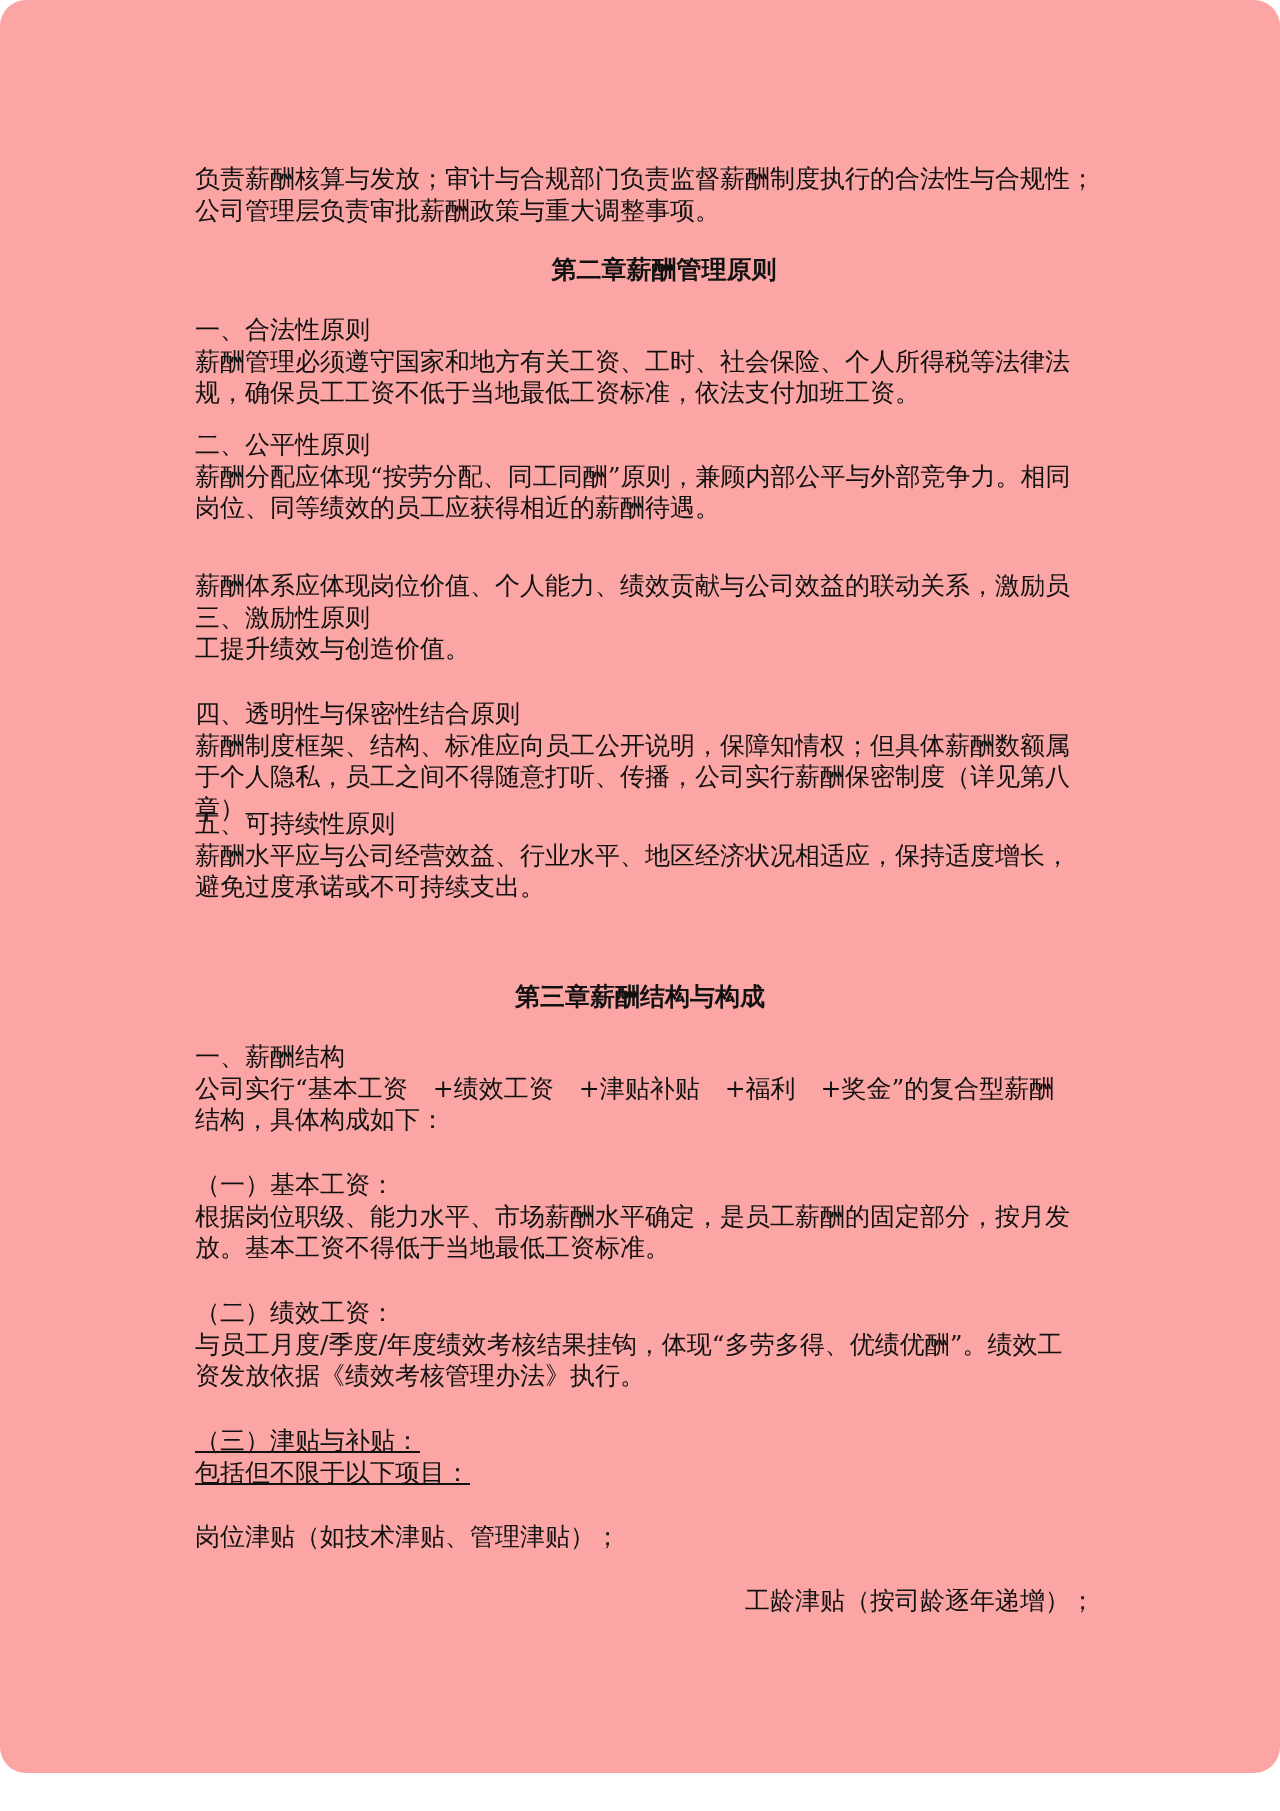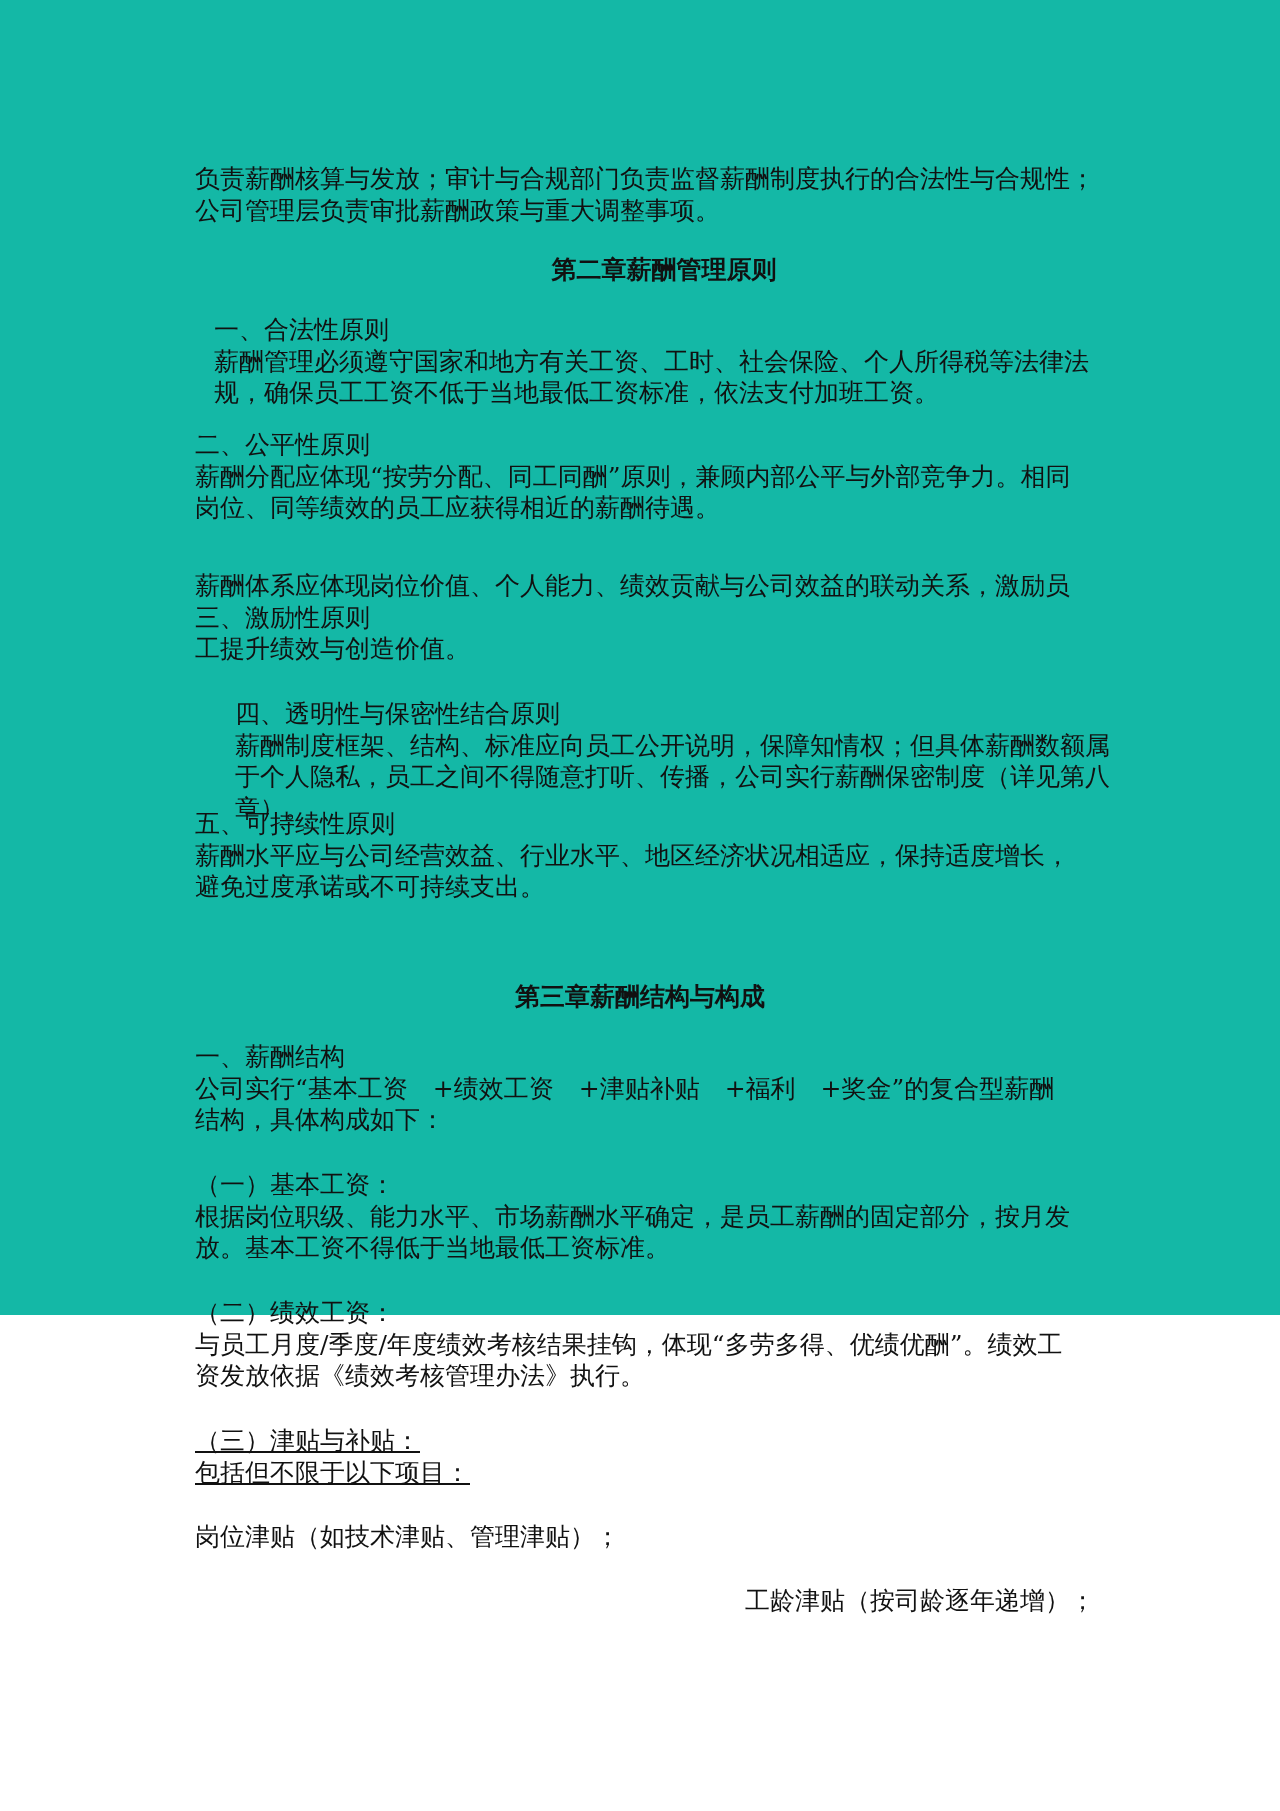--- a/index.html
+++ b/index.html
@@ -1,54 +1,54 @@
 <!DOCTYPE html>
 <html><head>
 <meta charset="utf-8">
 <style>
   html, body { margin: 0; padding: 0; background: #ffffff; }
   body { width: 1280px; height: 1811px; position: relative; overflow: hidden;
          font-family: "DejaVu Serif", "Liberation Serif", serif; color: #111; }
-  .page { position: absolute; left: 0; top: 0; width: 1280px; height: 1315px; background: #14b8a6; }
+  .page { position: absolute; left: 0; top: 0; width: 1280px; height: 1773px; background: #fca5a5; border-radius: 26px; }
   .blk { position: absolute; left: 195px; width: 900px; font-size: 25px; line-height: 31.6px; }
   .blk div { white-space: nowrap; }
   .heading { position: absolute; left: 0; width: 1280px; text-align: center;
              font-size: 25px; font-weight: bold; line-height: 32px; }
 </style>
 </head>
 <body>
 
 <div class="page">
 
   <div class="blk" style="top:163px;">
     <div>负责薪酬核算与发放；审计与合规部门负责监督薪酬制度执行的合法性与合规性；</div>
     <div>公司管理层负责审批薪酬政策与重大调整事项。</div>
   </div>
 
   <div class="heading" style="top:254px;padding-left:24px;">第二章薪酬管理原则</div>
 
-  <div class="blk" style="top:314px;margin-left:19px;">
+  <div class="blk" style="top:314px;">
     <div>一、合法性原则</div>
     <div>薪酬管理必须遵守国家和地方有关工资、工时、社会保险、个人所得税等法律法</div>
     <div>规，确保员工工资不低于当地最低工资标准，依法支付加班工资。</div>
   </div>
 
   <div class="blk" style="top:429px;">
     <div>二、公平性原则</div>
     <div>薪酬分配应体现“按劳分配、同工同酬”原则，兼顾内部公平与外部竞争力。相同</div>
     <div>岗位、同等绩效的员工应获得相近的薪酬待遇。</div>
   </div>
 
   <div class="blk" style="top:570px;">
     <div>薪酬体系应体现岗位价值、个人能力、绩效贡献与公司效益的联动关系，激励员</div>
     <div>三、激励性原则</div>
     <div>工提升绩效与创造价值。</div>
   </div>
 
-  <div class="blk" style="top:698px;margin-left:40px;">
+  <div class="blk" style="top:698px;">
     <div>四、透明性与保密性结合原则</div>
     <div>薪酬制度框架、结构、标准应向员工公开说明，保障知情权；但具体薪酬数额属</div>
     <div>于个人隐私，员工之间不得随意打听、传播，公司实行薪酬保密制度（详见第八</div>
     <div>章）。</div>
   </div>
 
   <div class="blk" style="top:808px;">
     <div>五、可持续性原则</div>
     <div>薪酬水平应与公司经营效益、行业水平、地区经济状况相适应，保持适度增长，</div>
     <div>避免过度承诺或不可持续支出。</div>

